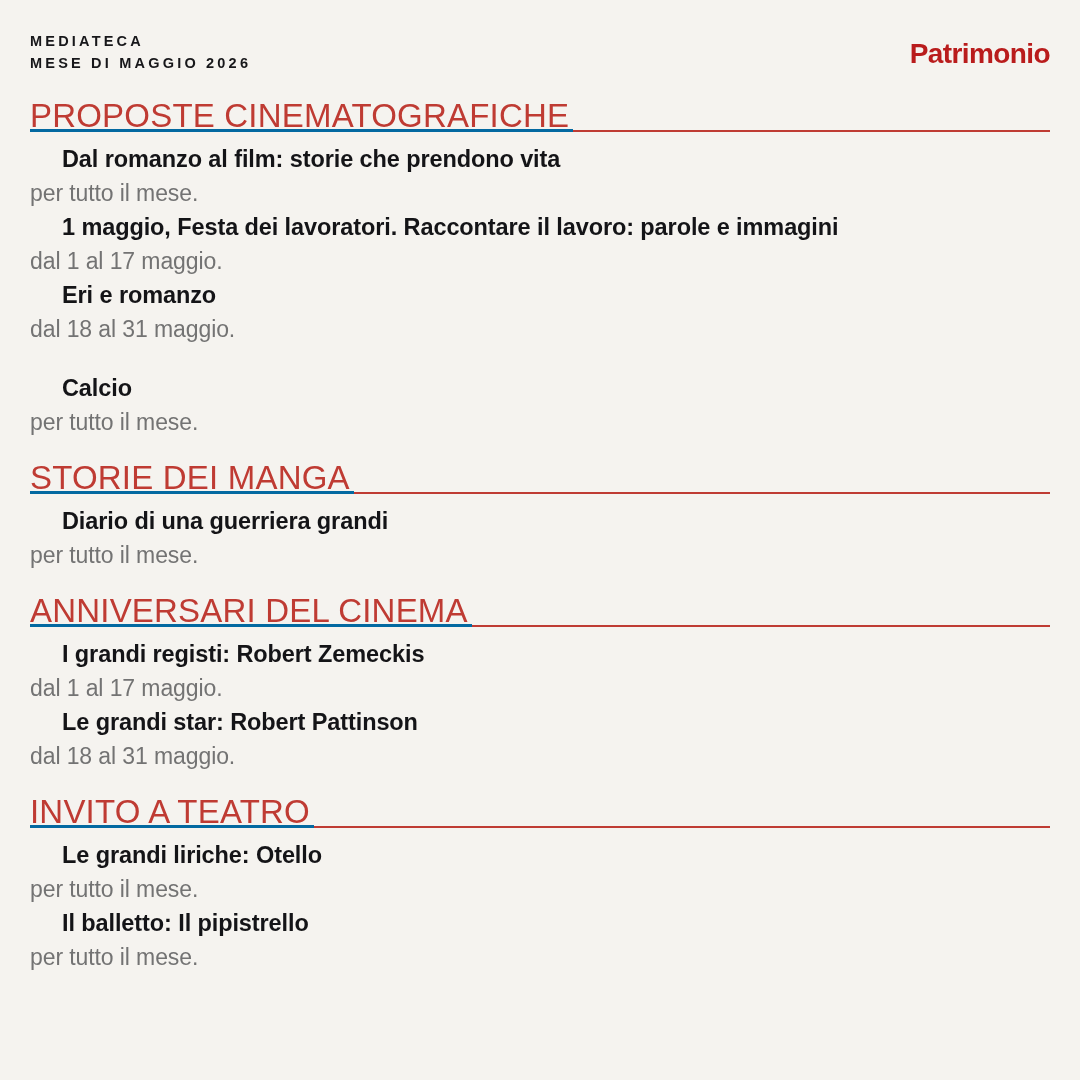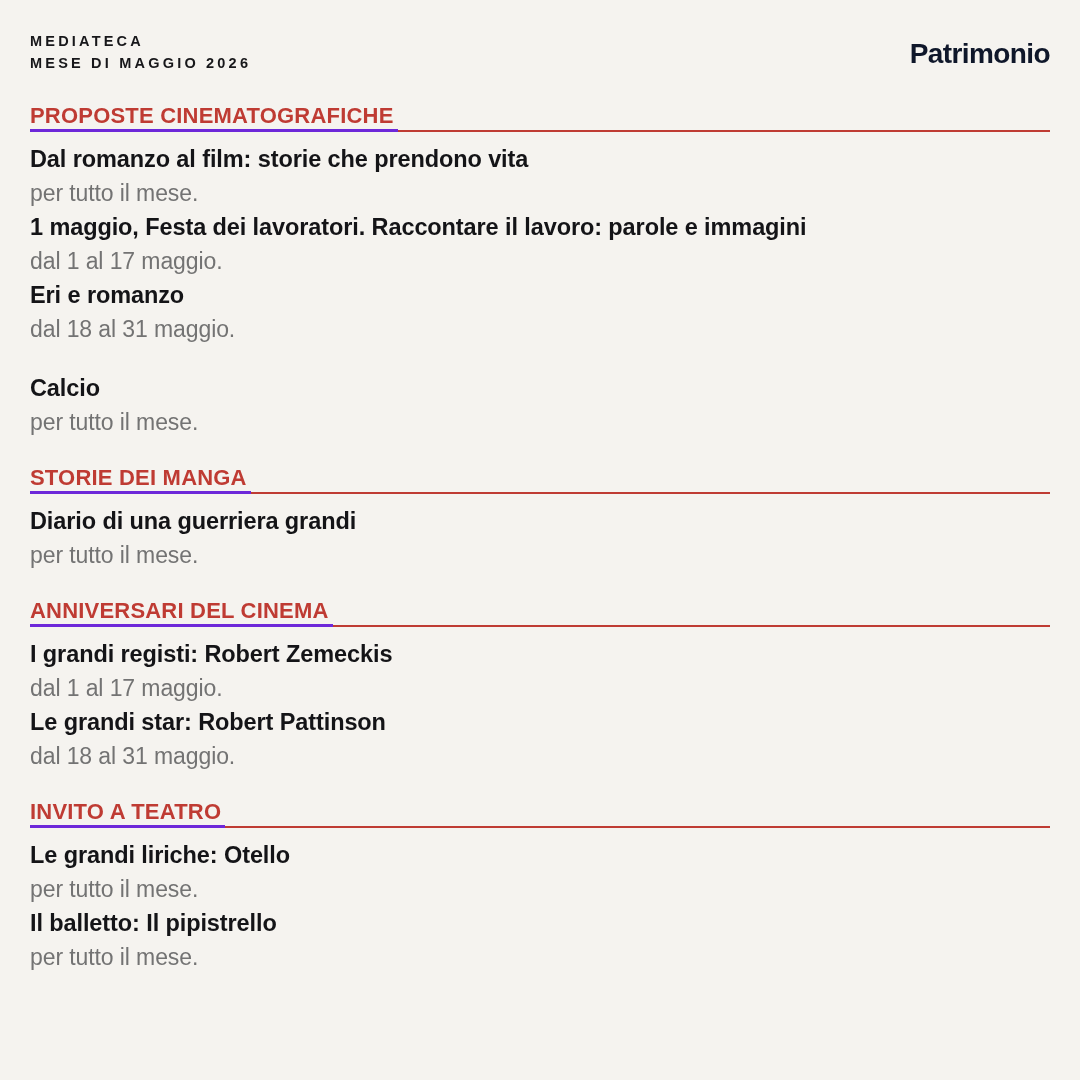--- a/index.html
+++ b/index.html
@@ -46,21 +46,21 @@
     color: #17171a;
     text-transform: uppercase;
     line-height: 1;
     white-space: nowrap;
   }
 
   .brand {
     font-size: 28px;
     font-weight: bold;
     letter-spacing: -0.6px;
-    color: #0f172a;
+    color: #b91c1c;
     line-height: 1;
     padding-top: 6px;
     white-space: nowrap;
   }
 
   
   .sections {
     margin-top: 32px;
   }
 
@@ -74,30 +74,30 @@
   .section-head {
     position: relative;
     display: block;
     margin-bottom: 9px;
     height: 31px;
   }
 
   .section-title {
     position: relative;
     display: inline-block;
-    font-size: 22px;
-    font-weight: bold;
+    font-size: 33px;
+    font-weight: normal;
     letter-spacing: 0.2px;
     color: #bf3b33;
     text-transform: uppercase;
     line-height: 27px;
     padding-right: 4px;
     z-index: 2;
     background: #f5f3ef;
-    border-bottom: 3px solid #6d28d9;
+    border-bottom: 3px solid #0369a1;
   }
 
   
   .section-rule {
     position: absolute;
     left: 0;
     right: 0;
     bottom: 1px;
     height: 2px;
     background: #bf3b33;
@@ -107,20 +107,21 @@
   .entry {
     margin-bottom: 0;
   }
 
   .entry-title {
     font-size: 23.5px;
     font-weight: bold;
     color: #141417;
     line-height: 34px;
     letter-spacing: -0.1px;
+    margin-left: 32px;
   }
 
   .entry-dates {
     font-size: 23px;
     font-weight: normal;
     color: #737373;
     line-height: 34px;
     letter-spacing: -0.1px;
   }
 </style>

